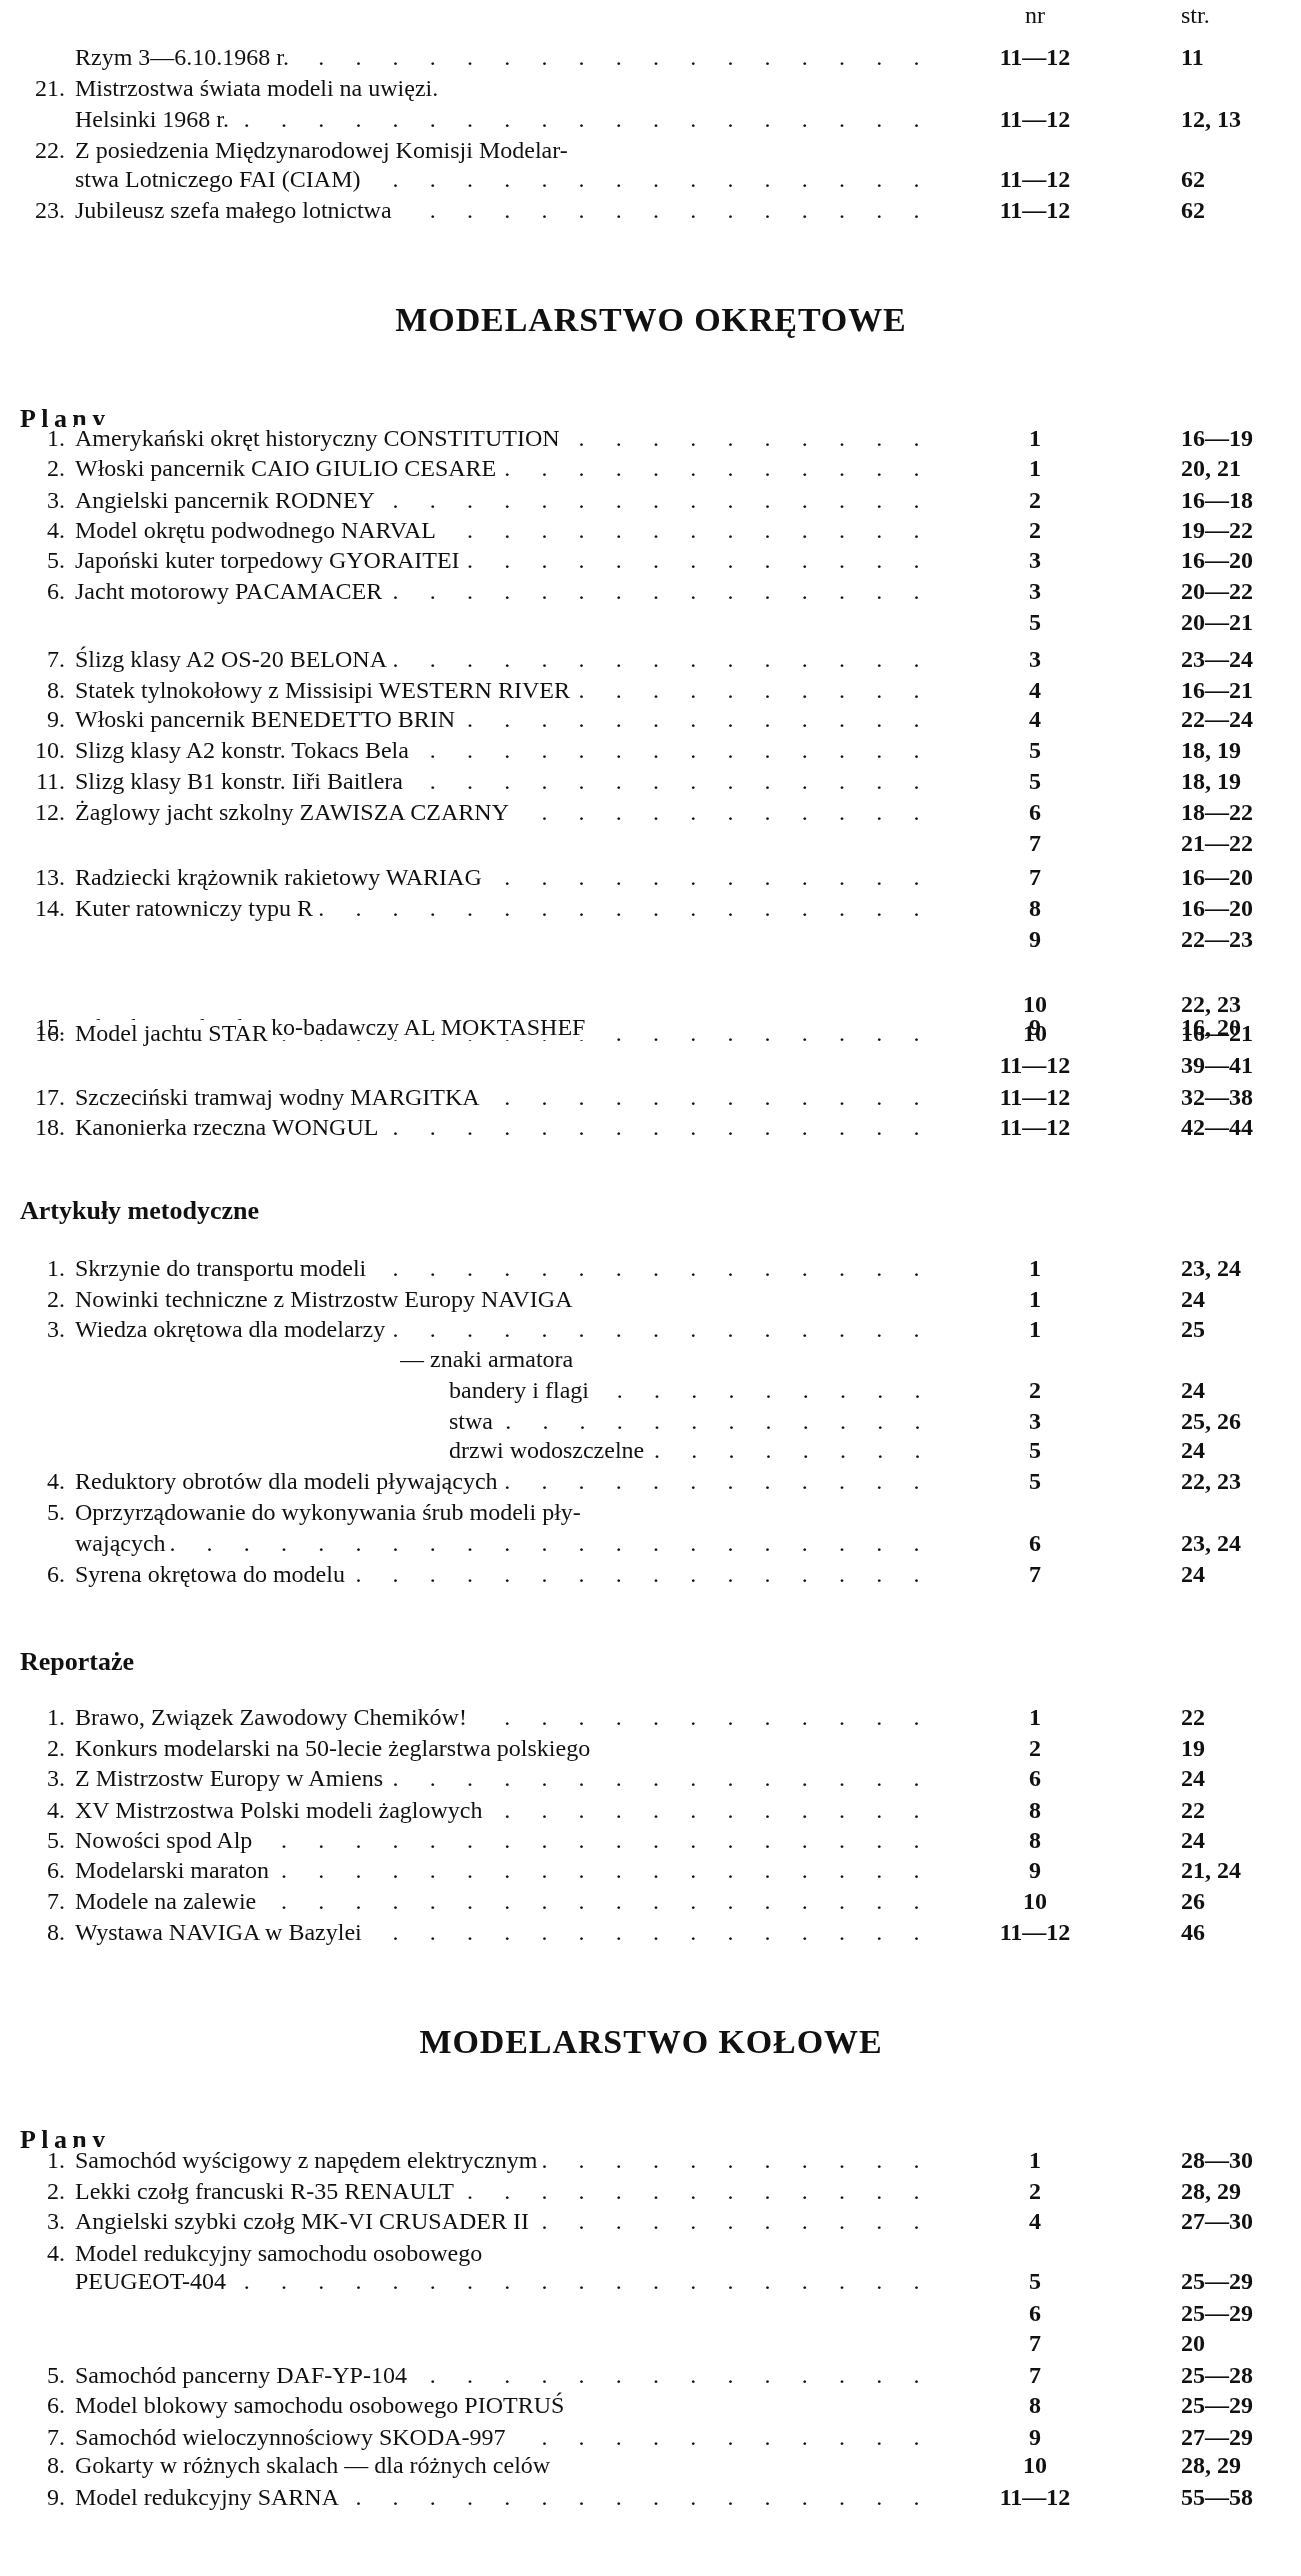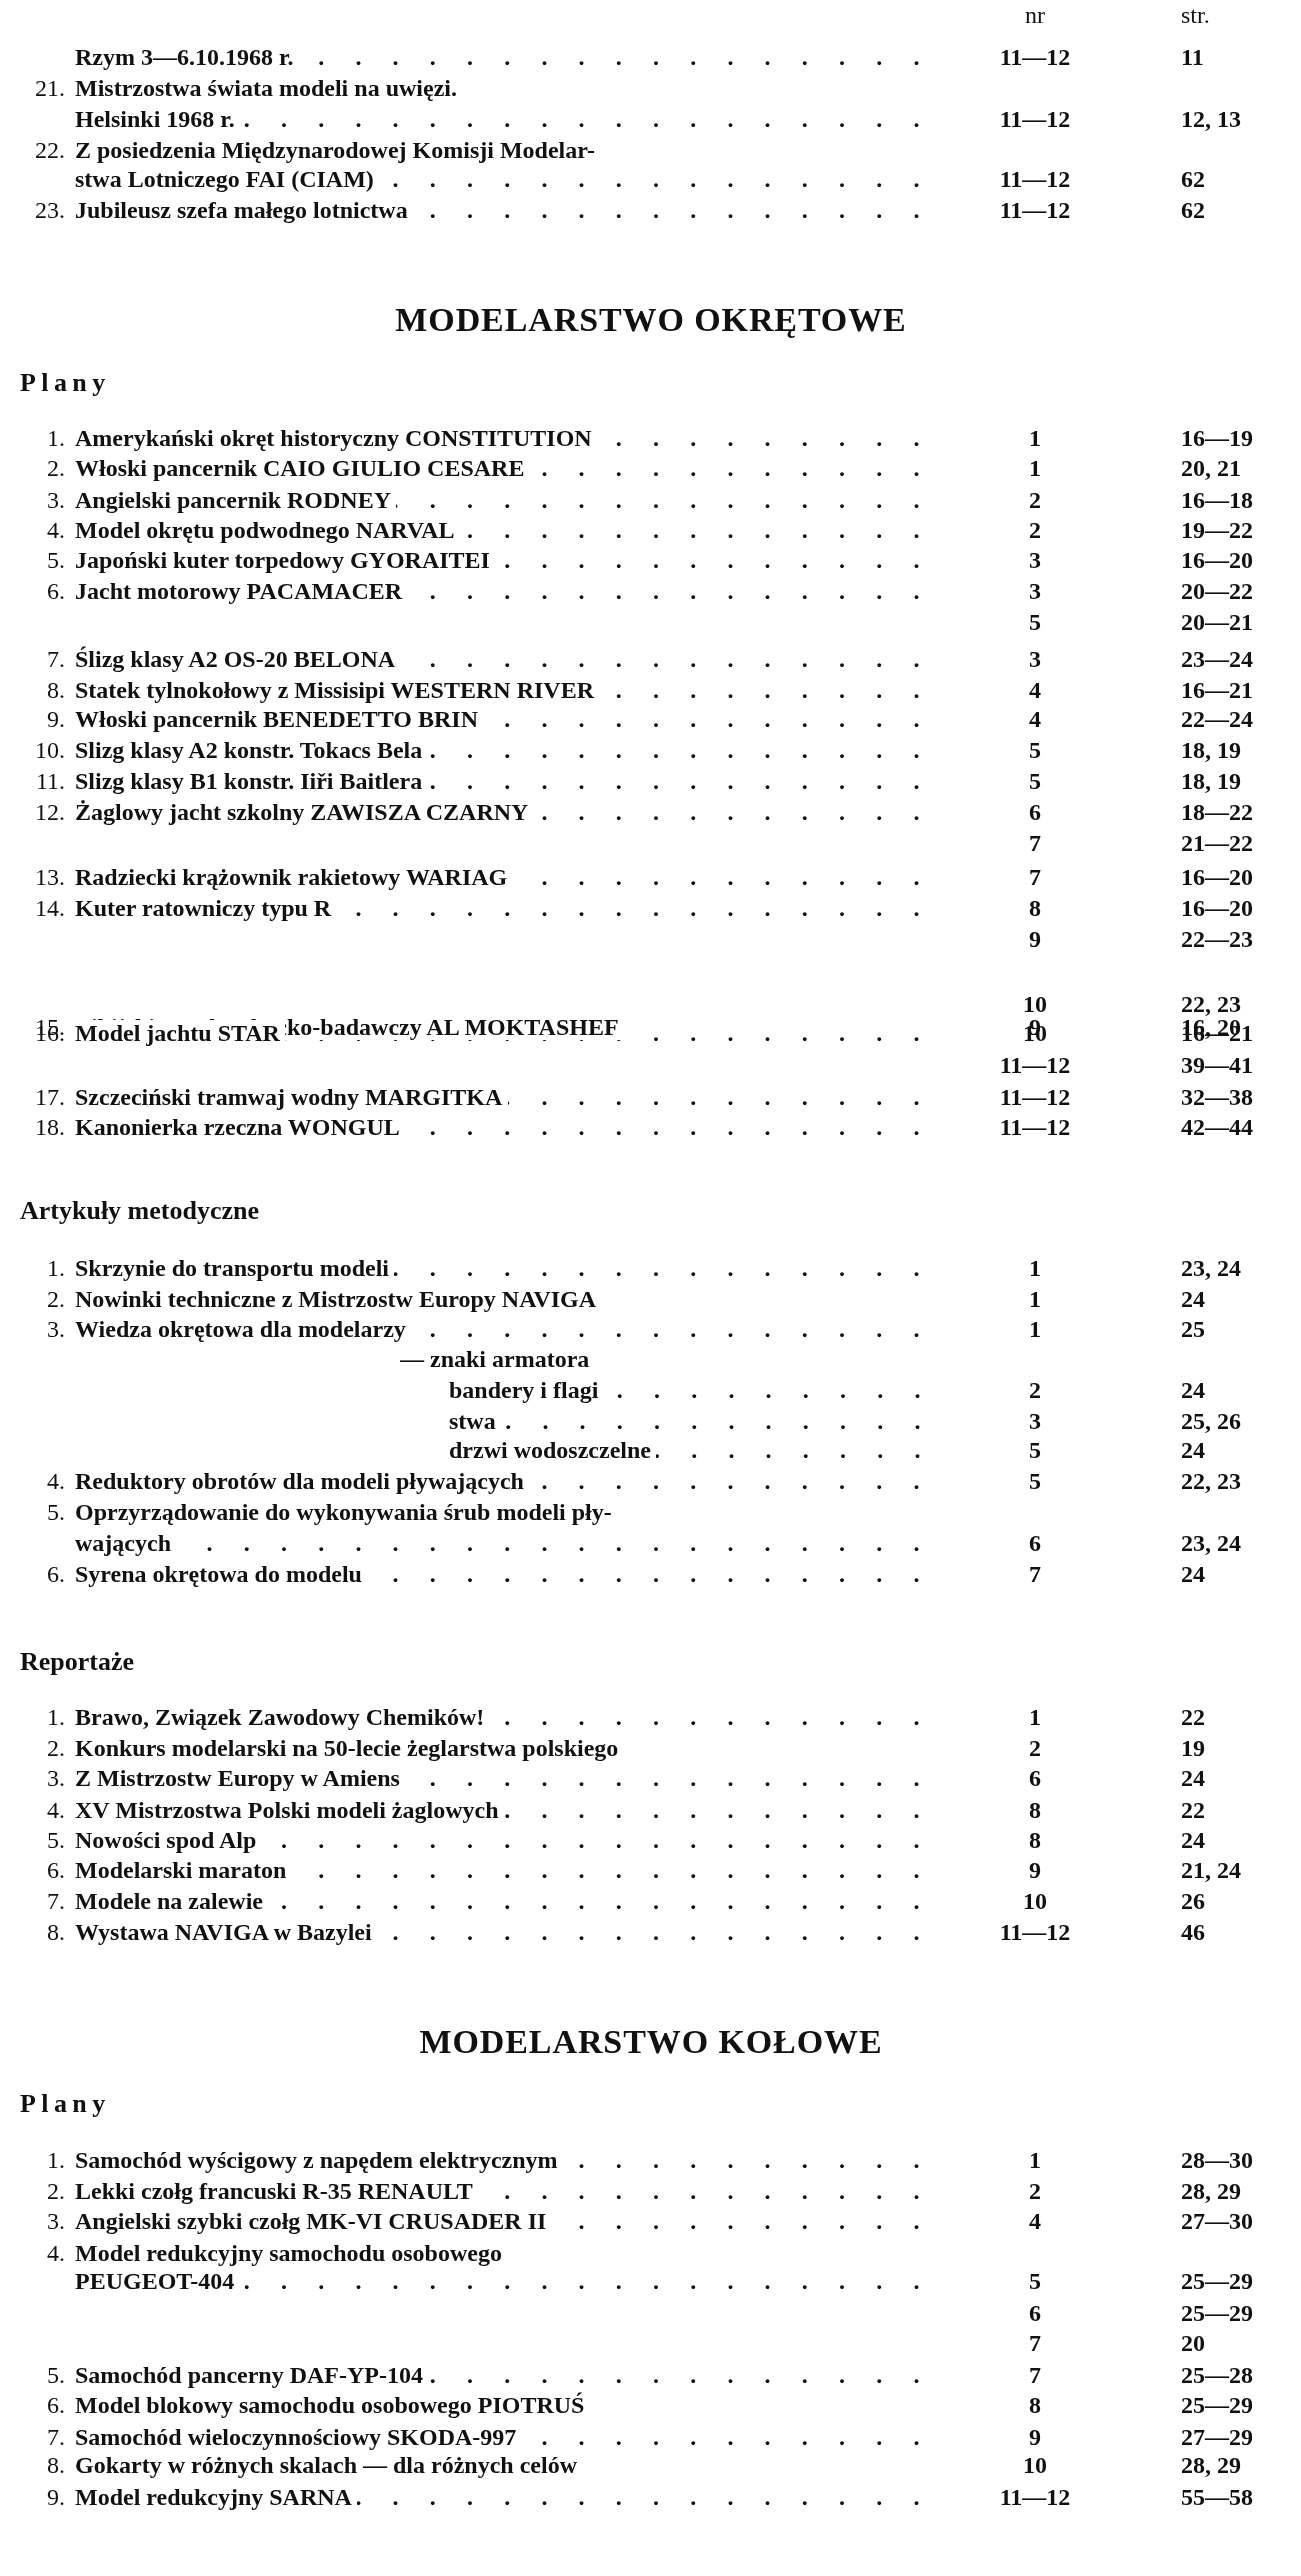--- a/index.html
+++ b/index.html
@@ -1,29 +1,29 @@
 <!DOCTYPE html>
 <html style="font-size:14.4px"><head>
 <meta charset="utf-8">
 <style>
   html, body { margin:0; padding:0; background:#ffffff; }
   body { width:1302px; height:2576px; position:relative; overflow:hidden;
          font-family:"Liberation Serif", "DejaVu Serif", serif; color:#111; }
   .row { position:absolute; left:0; width:1302px; height:30.5px; font-size:24px; line-height:30.5px; white-space:nowrap; }
   .num { position:absolute; left:0; width:65px; text-align:right; }
-  .txt { position:absolute; left:75px; width:848px; overflow:hidden; white-space:nowrap;font-weight:bold; }
+  .txt { position:absolute; left:75px; width:848px; overflow:hidden; white-space:nowrap; }
   .txt.indent2 { left:400px; width:524px; }
   .txt.indent3 { left:449px; width:475px; }
   .txt .t { background:#fff; padding-right:5.4px; position:relative; z-index:1; }
   .txt.dots::after { content:" .  .  .  .  .  .  .  .  .  .  .  .  .  .  .  .  .  .  .  .  .  .  .  .  .  .  .  .  .  .  .  .  .  .  .  .  .  .  .  .  .  ."; position:absolute; right:0; top:0; letter-spacing:3.6px; word-spacing:18px; z-index:0; }
   .nr { position:absolute; left:952px; width:166px; text-align:center; font-weight:bold; }
   .str { position:absolute; left:1181px; width:121px; text-align:left; font-weight:bold; }
   .sec-title { position:absolute; left:0; width:1302px; text-align:center; font-weight:bold; font-size:34px; letter-spacing:0.9px; }
   .sub-title { position:absolute; left:20px; font-weight:bold; font-size:26px; }
-  .sub-title.spaced { letter-spacing:5.4px; }
+  .sub-title.spaced { letter-spacing:5.4px;margin-top:36px; }
 </style>
 </head>
 <body>
 
 <div id="page">
   <div class="row" style="top:0px">
     <span class="nr" style="font-weight:normal">nr</span>
     <span class="str" style="font-weight:normal">str.</span>
   </div>
 <div class="row" style="top: 42px;">

